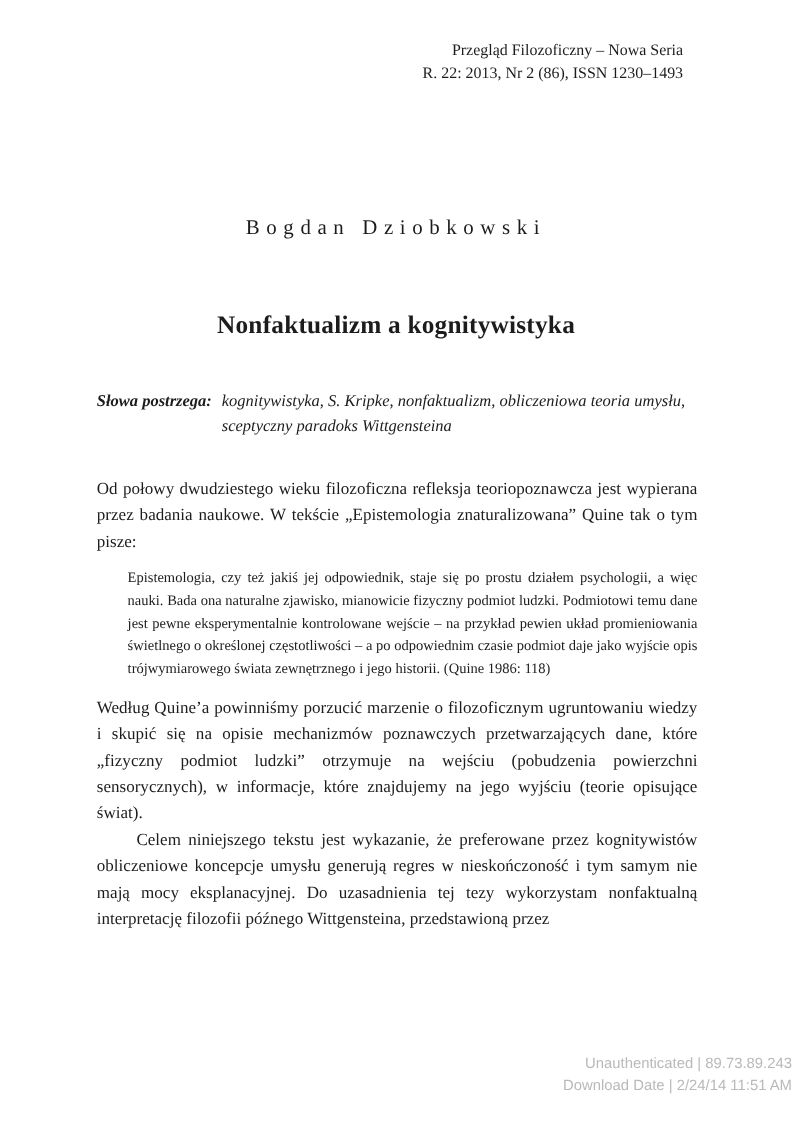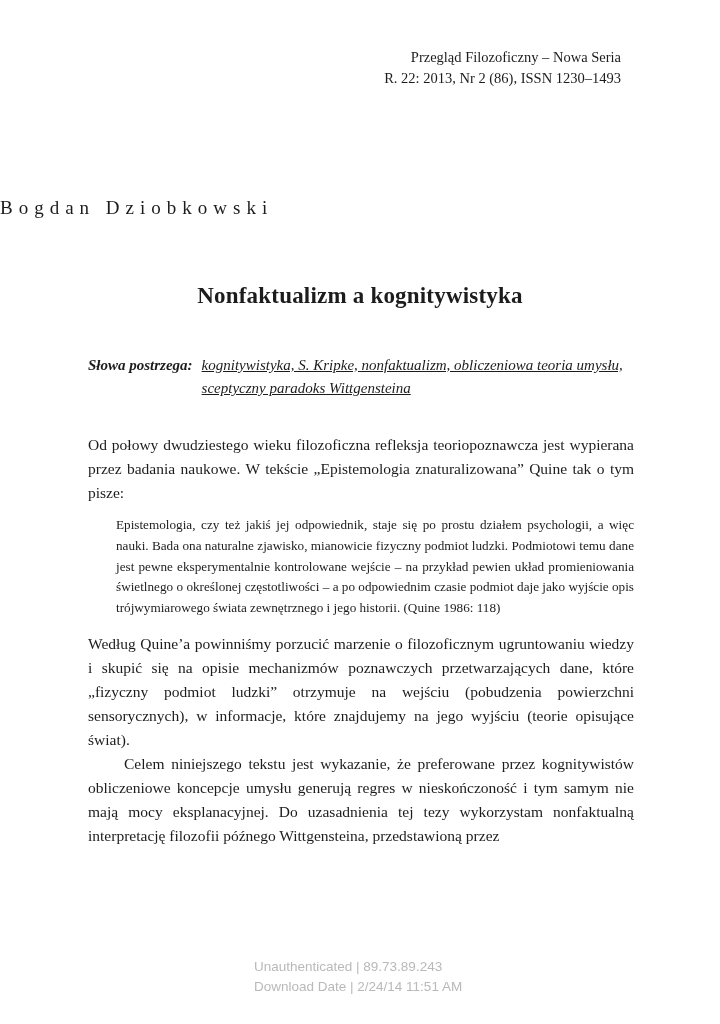--- a/index.html
+++ b/index.html
@@ -12,31 +12,32 @@
   }
   .page {
     position: relative;
     width: 720px;
     height: 1024px;
     background: #ffffff;
     overflow: hidden;
   }
   .journal-header {
     position: absolute;
-    top: 47px;
+    top: 36px;
     right: 99px;
     text-align: right;
     font-size: 14.5px;
     line-height: 21px;
   }
   .author {
     position: absolute;
     top: 197px;
     left: 0;
     width: 100%;
+    text-align: center;
     font-size: 19px;
     letter-spacing: 6px;
   }
   .title {
     position: absolute;
     top: 283px;
     left: 0;
     width: 100%;
     text-align: center;
     font-size: 23px;
@@ -52,21 +53,21 @@
     display: flex;
     font-style: italic;
     font-size: 15px;
     line-height: 23px;
   }
   .kw-label {
     font-weight: bold;
     white-space: nowrap;
     margin-right: 9px;
   }
-  .kw-text { flex: 1; text-decoration: underline; }
+  .kw-text { flex: 1; }
   .content {
     position: absolute;
     top: 433px;
     left: 88px;
     width: 546px;
     font-size: 15.5px;
     line-height: 24px;
     text-align: justify;
   }
   .content p { margin: 0; }
@@ -75,21 +76,21 @@
     font-size: 13.2px;
     line-height: 20.8px;
     text-align: justify;
   }
   .indent { text-indent: 36px; }
   .footer {
     position: absolute;
     top: 957px;
     left: 254px;
     width: 466px;
-    text-align: left;
+    text-align: right;
     color: #b9b9b9;
     font-family: "Liberation Sans", sans-serif;
     font-size: 13.5px;
     line-height: 20px;
   }
 </style>
 </head>
 <body>
 
 <div class="page">

